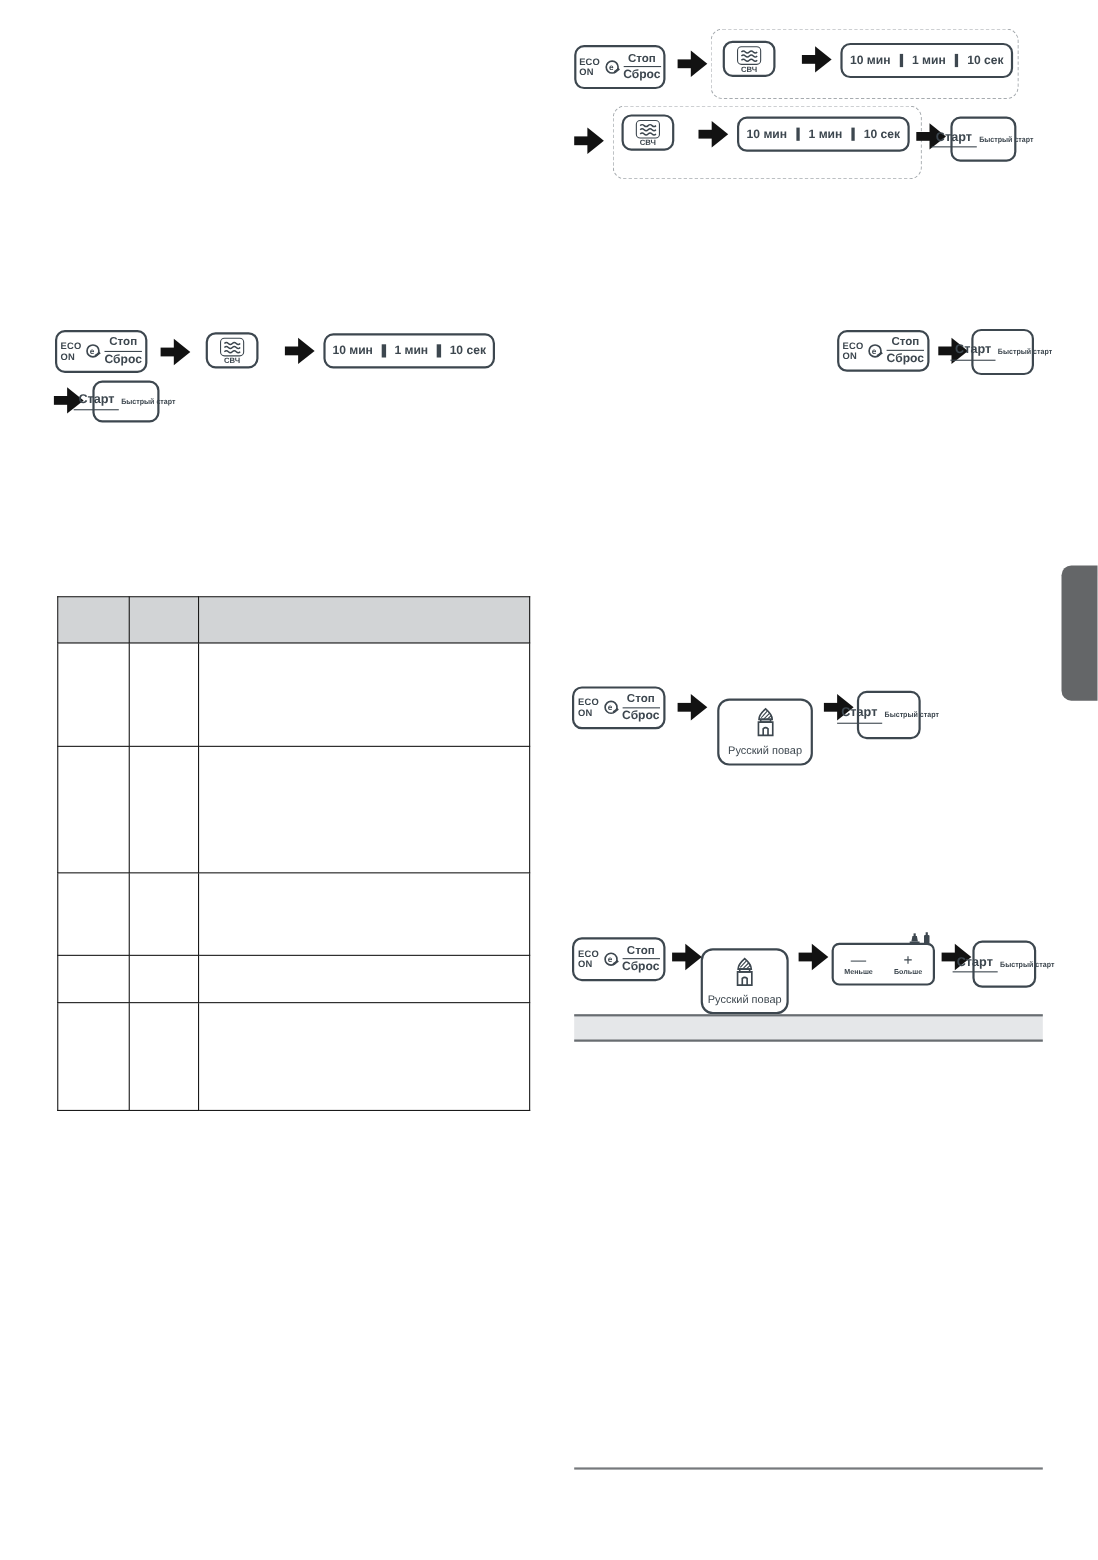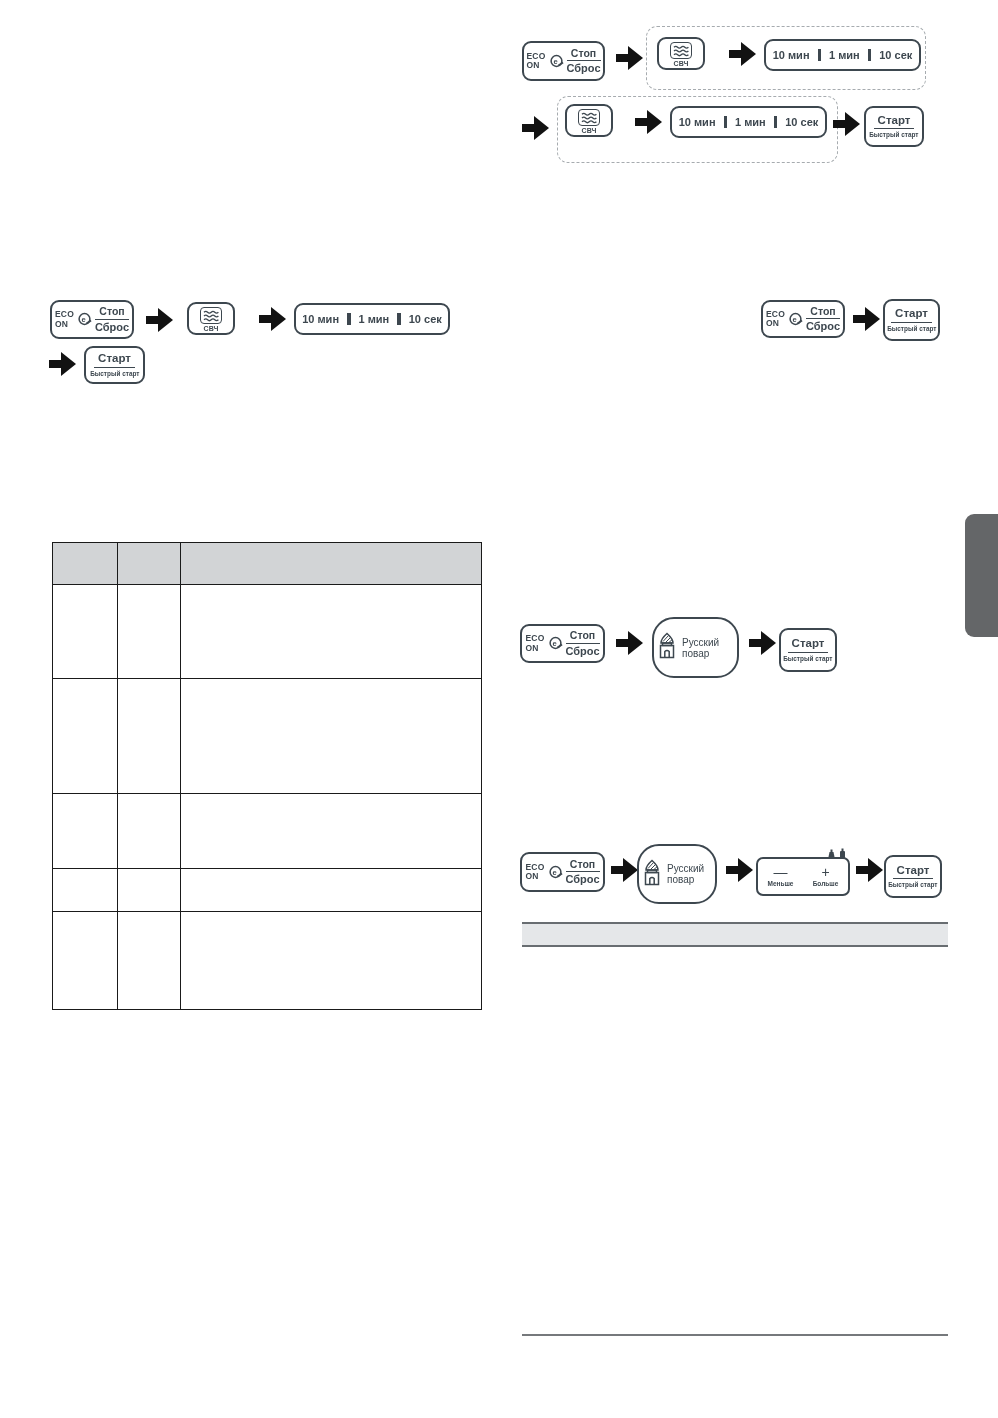--- a/index.html
+++ b/index.html
@@ -23,28 +23,28 @@
   .svch .wavebox{width:22px;height:17px;border:1.6px solid #3d474f;border-radius:4px;
                  display:flex;align-items:center;justify-content:center;box-sizing:border-box;}
   .svch .lbl{font-size:7px;font-weight:bold;margin-top:1px;}
 
   
   .time{font-size:11px;font-weight:bold;white-space:nowrap;}
   .time .sep{display:inline-block;width:3.5px;height:12px;background:#3d474f;
              vertical-align:-1px;margin:0 8px;}
 
   
-  .start{flex-direction:column;line-height:1.1;padding:2px 3px;}
+  .start{flex-direction:row;line-height:1.1;padding:2px 3px;}
   .start .stop{font-size:11.5px;font-weight:bold;border-bottom:1.6px solid #3d474f;
                padding:0 4px 2px;}
   .start .ssub{font-size:7px;font-weight:bold;padding-top:2px;white-space:nowrap;
                transform:scaleX(.92);}
 
   
-  .chef{flex-direction:row;gap:2px;border-radius:22px;}
+  .chef{flex-direction:column;gap:2px;border-radius:11px;margin-top:18px;}
   .chef .clbl{font-size:10px;}
 
   
   .adjust{gap:0;border-radius:7px;}
   .adjust .col{flex:1;text-align:center;line-height:1;}
   .adjust .sign{font-size:14px;font-weight:normal;}
   .adjust .alabel{font-size:6.5px;font-weight:bold;margin-top:2px;}
 
   
   .arrow{position:absolute;width:27px;height:24px;}

